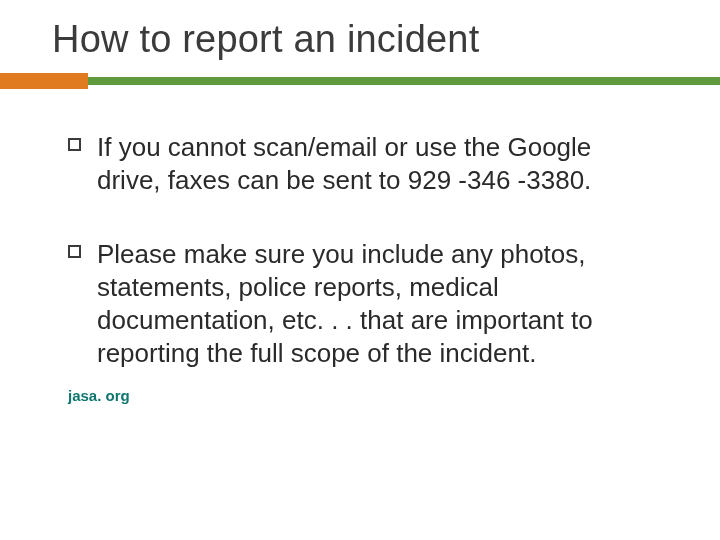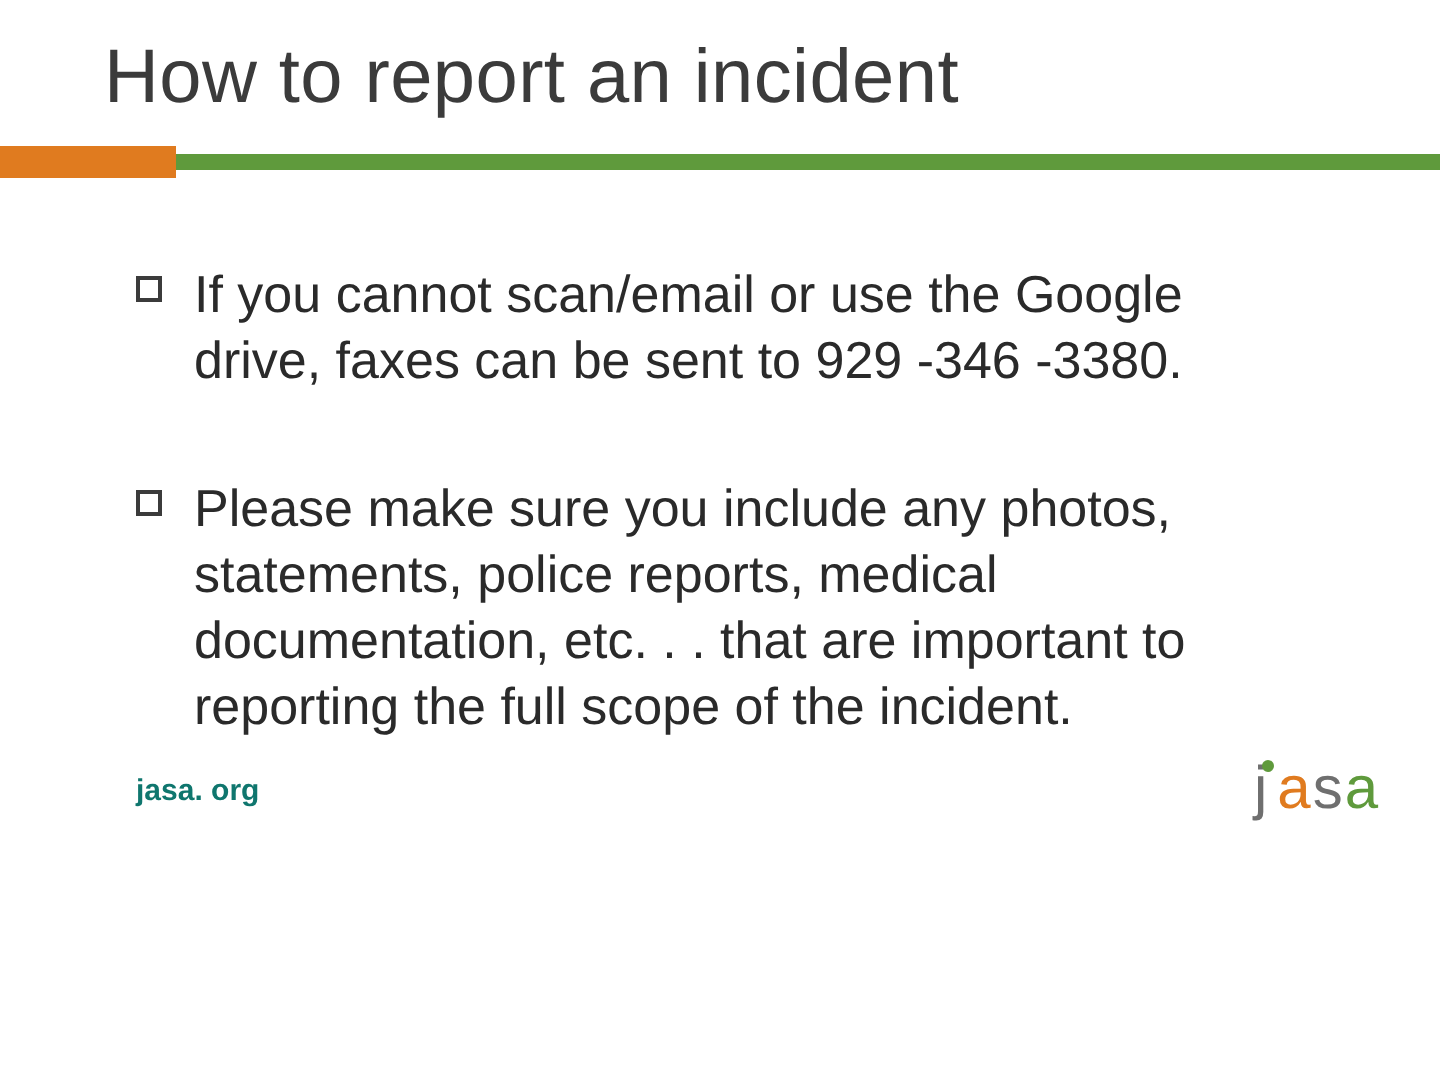--- a/index.html
+++ b/index.html
@@ -109,17 +109,14 @@
       <span class="bullet-text">If you cannot scan/email or use the Google drive, faxes can be sent to 929 -346 -3380.</span>
     </div>
     <div class="bullet-item">
       <span class="bullet-marker"></span>
       <span class="bullet-text">Please make sure you include any photos, statements, police reports, medical documentation, etc. . . that are important to reporting the full scope of the incident.</span>
     </div>
   </div>
 
   <div class="footer">jasa. org</div>
 
-  <div class="logo">
-    <span class="j">j</span><span class="logo-dot"></span><span class="a1">a</span><span class="s">s</span><span class="a2">a</span>
-  </div>
 
 </div>
 
 </body></html>

